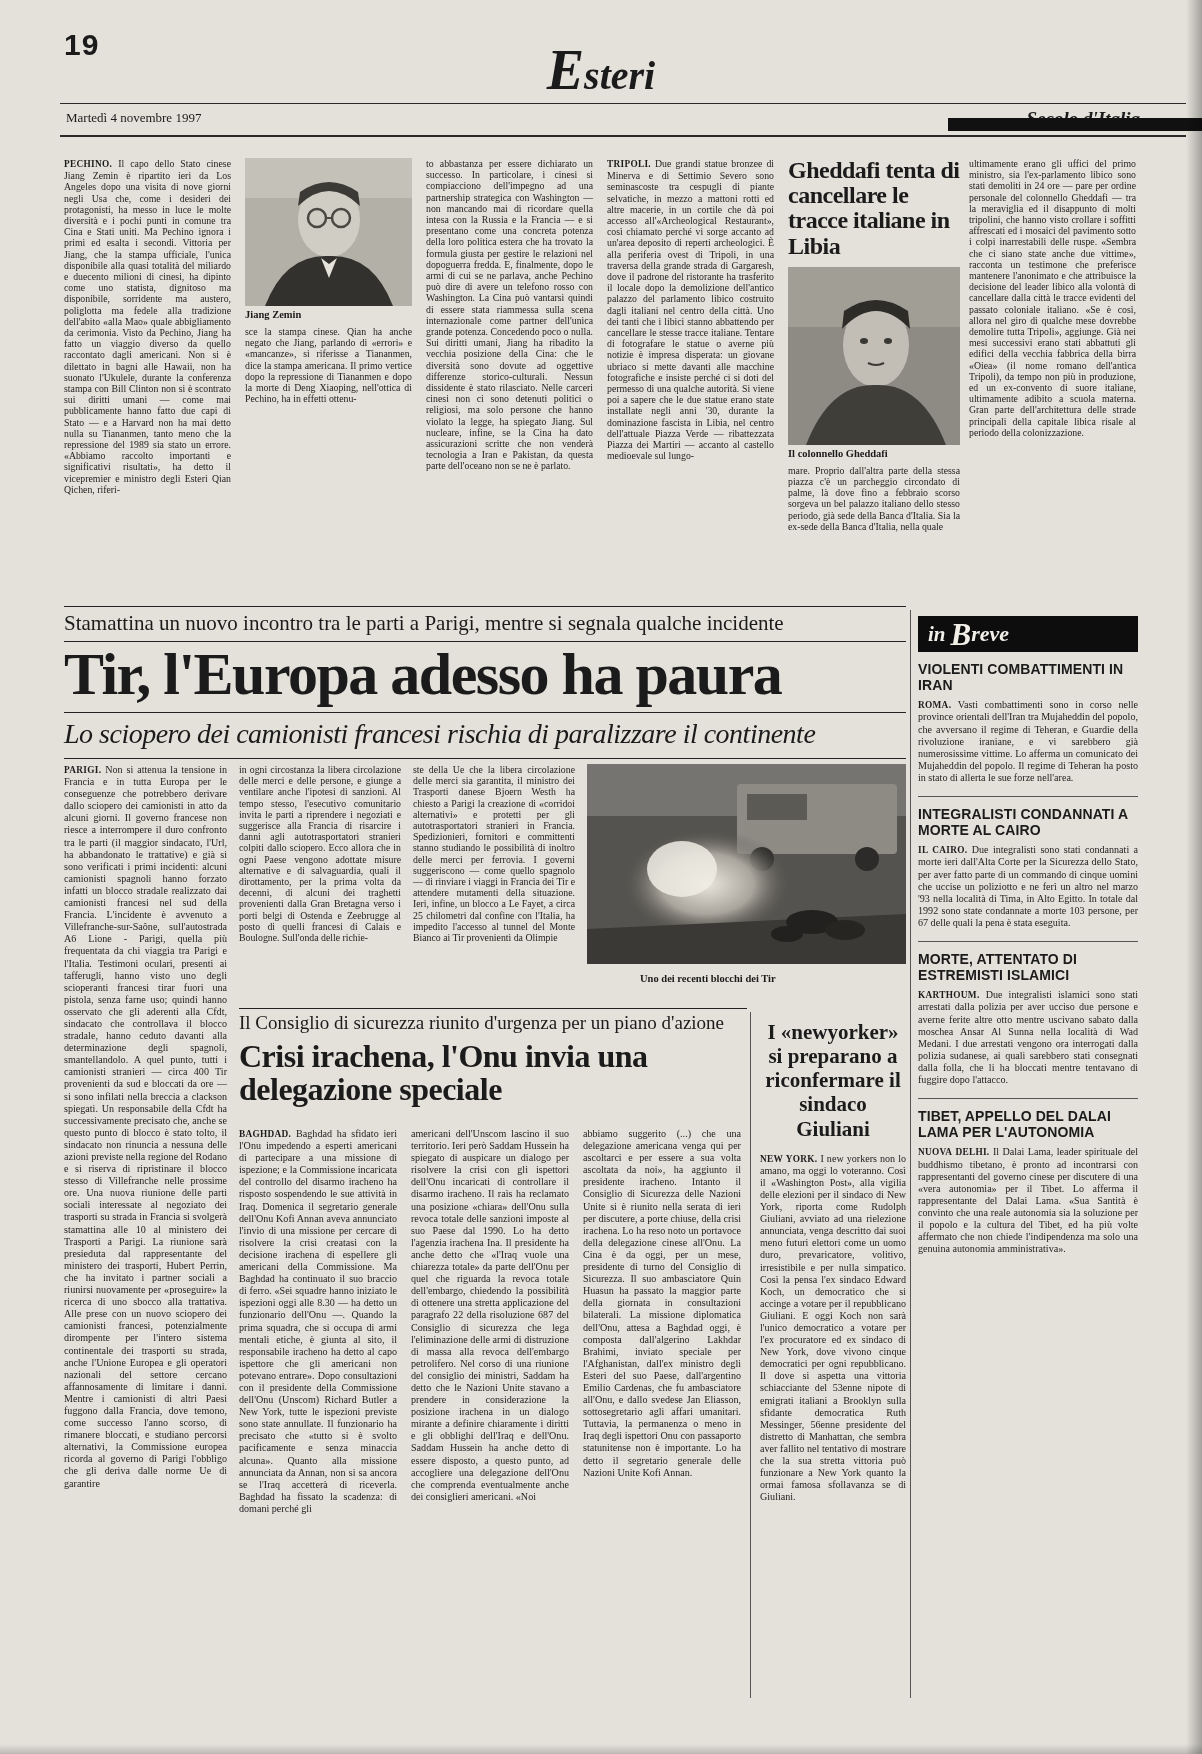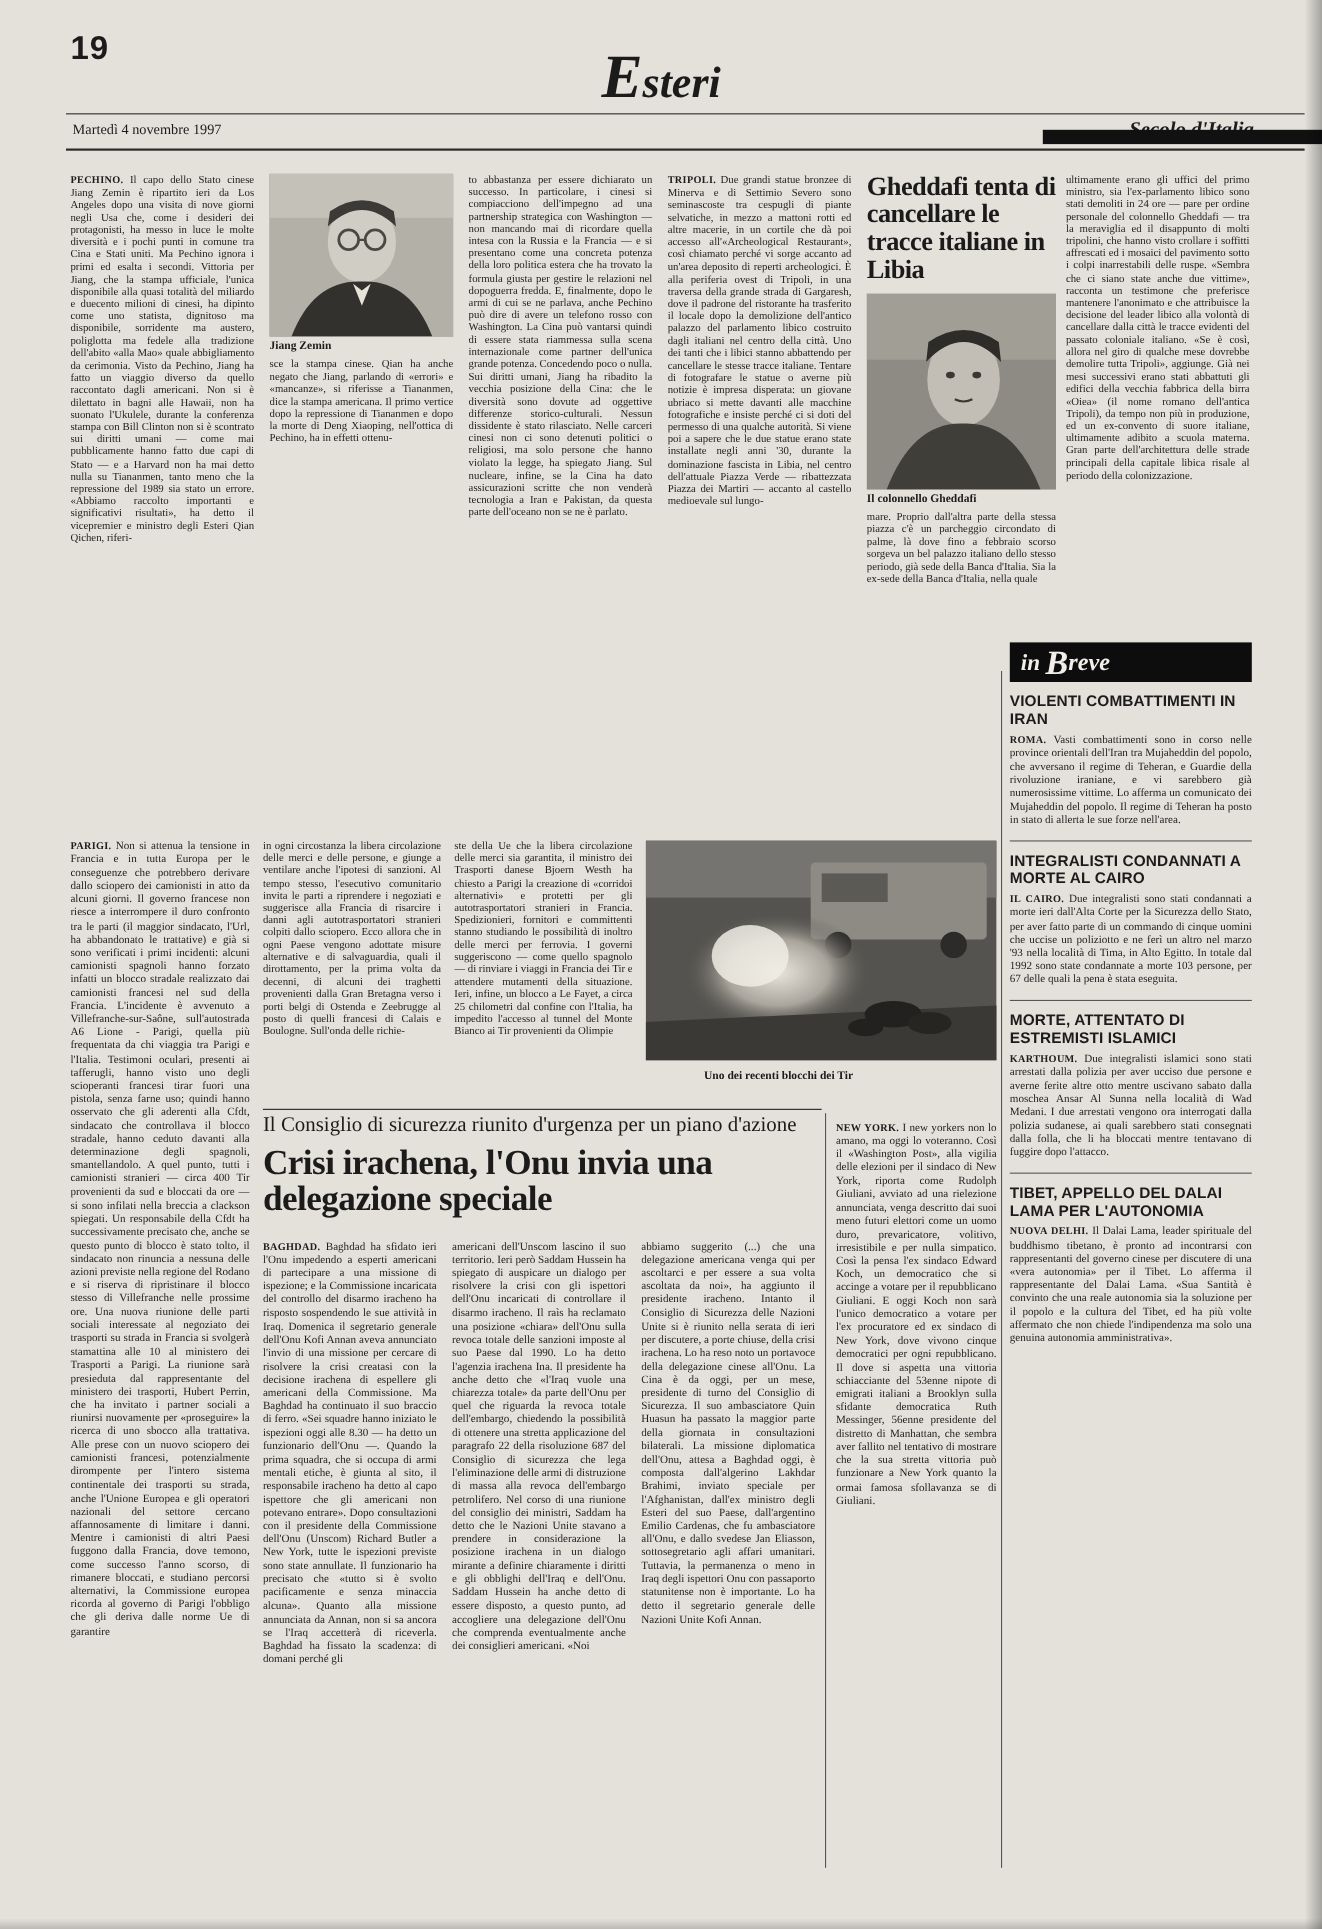--- a/index.html
+++ b/index.html
@@ -121,20 +121,25 @@
       <ellipse cx="100" cy="74" rx="4" ry="3" fill="#3a3833"></ellipse>
       <path d="M80 96 Q88 100 96 96" stroke="#3a3833" stroke-width="2" fill="none"></path>
       <path d="M18 178 Q42 116 88 118 Q134 116 158 178 Z" fill="#403e39"></path>
     </svg>
     <div class="caption">Il colonnello Gheddafi</div>
     <div class="bodytext" style="margin-top:6px; height:110px; overflow:hidden;">mare. Proprio dall'altra parte della stessa piazza c'è un parcheggio circondato di palme, là dove fino a febbraio scorso sorgeva un bel palazzo italiano dello stesso periodo, già sede della Banca d'Italia. Sia la ex-sede della Banca d'Italia, nella quale</div>
   </div>
 
   <div class="abs bodytext" style="left:969px; top:158px; width:167px; height:436px; overflow:hidden;">ultimamente erano gli uffici del primo ministro, sia l'ex-parlamento libico sono stati demoliti in 24 ore — pare per ordine personale del colonnello Gheddafi — tra la meraviglia ed il disappunto di molti tripolini, che hanno visto crollare i soffitti affrescati ed i mosaici del pavimento sotto i colpi inarrestabili delle ruspe. «Sembra che ci siano state anche due vittime», racconta un testimone che preferisce mantenere l'anonimato e che attribuisce la decisione del leader libico alla volontà di cancellare dalla città le tracce evidenti del passato coloniale italiano. «Se è così, allora nel giro di qualche mese dovrebbe demolire tutta Tripoli», aggiunge. Già nei mesi successivi erano stati abbattuti gli edifici della vecchia fabbrica della birra «Oiea» (il nome romano dell'antica Tripoli), da tempo non più in produzione, ed un ex-convento di suore italiane, ultimamente adibito a scuola materna. Gran parte dell'architettura delle strade principali della capitale libica risale al periodo della colonizzazione.</div>
 
+  <div class="abs" style="left:64px; top:606px; width:842px;">
+    <div class="tir-kicker">Stamattina un nuovo incontro tra le parti a Parigi, mentre si segnala qualche incidente</div>
+    <div class="tir-headline">Tir, l'Europa adesso ha paura</div>
+    <div class="tir-deck">Lo sciopero dei camionisti francesi rischia di paralizzare il continente</div>
+  </div>
 
   <div class="abs bodytext2" style="left:64px; top:764px; width:163px; height:934px; overflow:hidden;">
     <span class="lead">PARIGI.</span>
     <span>Non si attenua la tensione in Francia e in tutta Europa per le conseguenze che potrebbero derivare dallo sciopero dei camionisti in atto da alcuni giorni. Il governo francese non riesce a interrompere il duro confronto tra le parti (il maggior sindacato, l'Url, ha abbandonato le trattative) e già si sono verificati i primi incidenti: alcuni camionisti spagnoli hanno forzato infatti un blocco stradale realizzato dai camionisti francesi nel sud della Francia. L'incidente è avvenuto a Villefranche-sur-Saône, sull'autostrada A6 Lione - Parigi, quella più frequentata da chi viaggia tra Parigi e l'Italia. Testimoni oculari, presenti ai tafferugli, hanno visto uno degli scioperanti francesi tirar fuori una pistola, senza farne uso; quindi hanno osservato che gli aderenti alla Cfdt, sindacato che controllava il blocco stradale, hanno ceduto davanti alla determinazione degli spagnoli, smantellandolo. A quel punto, tutti i camionisti stranieri — circa 400 Tir provenienti da sud e bloccati da ore — si sono infilati nella breccia a clackson spiegati. Un responsabile della Cfdt ha successivamente precisato che, anche se questo punto di blocco è stato tolto, il sindacato non rinuncia a nessuna delle azioni previste nella regione del Rodano e si riserva di ripristinare il blocco stesso di Villefranche nelle prossime ore. Una nuova riunione delle parti sociali interessate al negoziato dei trasporti su strada in Francia si svolgerà stamattina alle 10 al ministero dei Trasporti a Parigi. La riunione sarà presieduta dal rappresentante del ministero dei trasporti, Hubert Perrin, che ha invitato i partner sociali a riunirsi nuovamente per «proseguire» la ricerca di uno sbocco alla trattativa. Alle prese con un nuovo sciopero dei camionisti francesi, potenzialmente dirompente per l'intero sistema continentale dei trasporti su strada, anche l'Unione Europea e gli operatori nazionali del settore cercano affannosamente di limitare i danni. Mentre i camionisti di altri Paesi fuggono dalla Francia, dove temono, come successo l'anno scorso, di rimanere bloccati, e studiano percorsi alternativi, la Commissione europea ricorda al governo di Parigi l'obbligo che gli deriva dalle norme Ue di garantire</span>
   </div>
   <div class="abs bodytext" style="left:239px; top:764px; width:162px; height:242px; overflow:hidden;">in ogni circostanza la libera circolazione delle merci e delle persone, e giunge a ventilare anche l'ipotesi di sanzioni. Al tempo stesso, l'esecutivo comunitario invita le parti a riprendere i negoziati e suggerisce alla Francia di risarcire i danni agli autotrasportatori stranieri colpiti dallo sciopero. Ecco allora che in ogni Paese vengono adottate misure alternative e di salvaguardia, quali il dirottamento, per la prima volta da decenni, di alcuni dei traghetti provenienti dalla Gran Bretagna verso i porti belgi di Ostenda e Zeebrugge al posto di quelli francesi di Calais e Boulogne. Sull'onda delle richie-</div>
   <div class="abs bodytext" style="left:413px; top:764px; width:162px; height:242px; overflow:hidden;">ste della Ue che la libera circolazione delle merci sia garantita, il ministro dei Trasporti danese Bjoern Westh ha chiesto a Parigi la creazione di «corridoi alternativi» e protetti per gli autotrasportatori stranieri in Francia. Spedizionieri, fornitori e committenti stanno studiando le possibilità di inoltro delle merci per ferrovia. I governi suggeriscono — come quello spagnolo — di rinviare i viaggi in Francia dei Tir e attendere mutamenti della situazione. Ieri, infine, un blocco a Le Fayet, a circa 25 chilometri dal confine con l'Italia, ha impedito l'accesso al tunnel del Monte Bianco ai Tir provenienti da Olimpie</div>
 
   <svg class="abs" style="left:587px; top:764px;" width="319" height="200" viewBox="0 0 319 200">
     <rect width="319" height="200" fill="#55534f"></rect>
@@ -163,28 +168,29 @@
   </div>
   <div class="abs bodytext2" style="left:239px; top:1128px; width:158px; height:570px; overflow:hidden;">
     <span class="lead">BAGHDAD.</span>
     <span>Baghdad ha sfidato ieri l'Onu impedendo a esperti americani di partecipare a una missione di ispezione; e la Commissione incaricata del controllo del disarmo iracheno ha risposto sospendendo le sue attività in Iraq. Domenica il segretario generale dell'Onu Kofi Annan aveva annunciato l'invio di una missione per cercare di risolvere la crisi creatasi con la decisione irachena di espellere gli americani della Commissione. Ma Baghdad ha continuato il suo braccio di ferro. «Sei squadre hanno iniziato le ispezioni oggi alle 8.30 — ha detto un funzionario dell'Onu —. Quando la prima squadra, che si occupa di armi mentali etiche, è giunta al sito, il responsabile iracheno ha detto al capo ispettore che gli americani non potevano entrare». Dopo consultazioni con il presidente della Commissione dell'Onu (Unscom) Richard Butler a New York, tutte le ispezioni previste sono state annullate. Il funzionario ha precisato che «tutto si è svolto pacificamente e senza minaccia alcuna». Quanto alla missione annunciata da Annan, non si sa ancora se l'Iraq accetterà di riceverla. Baghdad ha fissato la scadenza: di domani perché gli</span>
   </div>
   <div class="abs bodytext2" style="left:411px; top:1128px; width:158px; height:570px; overflow:hidden;">americani dell'Unscom lascino il suo territorio. Ieri però Saddam Hussein ha spiegato di auspicare un dialogo per risolvere la crisi con gli ispettori dell'Onu incaricati di controllare il disarmo iracheno. Il raìs ha reclamato una posizione «chiara» dell'Onu sulla revoca totale delle sanzioni imposte al suo Paese dal 1990. Lo ha detto l'agenzia irachena Ina. Il presidente ha anche detto che «l'Iraq vuole una chiarezza totale» da parte dell'Onu per quel che riguarda la revoca totale dell'embargo, chiedendo la possibilità di ottenere una stretta applicazione del paragrafo 22 della risoluzione 687 del Consiglio di sicurezza che lega l'eliminazione delle armi di distruzione di massa alla revoca dell'embargo petrolifero. Nel corso di una riunione del consiglio dei ministri, Saddam ha detto che le Nazioni Unite stavano a prendere in considerazione la posizione irachena in un dialogo mirante a definire chiaramente i diritti e gli obblighi dell'Iraq e dell'Onu. Saddam Hussein ha anche detto di essere disposto, a questo punto, ad accogliere una delegazione dell'Onu che comprenda eventualmente anche dei consiglieri americani. «Noi</div>
   <div class="abs bodytext2" style="left:583px; top:1128px; width:158px; height:570px; overflow:hidden;">abbiamo suggerito (...) che una delegazione americana venga qui per ascoltarci e per essere a sua volta ascoltata da noi», ha aggiunto il presidente iracheno. Intanto il Consiglio di Sicurezza delle Nazioni Unite si è riunito nella serata di ieri per discutere, a porte chiuse, della crisi irachena. Lo ha reso noto un portavoce della delegazione cinese all'Onu. La Cina è da oggi, per un mese, presidente di turno del Consiglio di Sicurezza. Il suo ambasciatore Quin Huasun ha passato la maggior parte della giornata in consultazioni bilaterali. La missione diplomatica dell'Onu, attesa a Baghdad oggi, è composta dall'algerino Lakhdar Brahimi, inviato speciale per l'Afghanistan, dall'ex ministro degli Esteri del suo Paese, dall'argentino Emilio Cardenas, che fu ambasciatore all'Onu, e dallo svedese Jan Eliasson, sottosegretario agli affari umanitari. Tuttavia, la permanenza o meno in Iraq degli ispettori Onu con passaporto statunitense non è importante. Lo ha detto il segretario generale delle Nazioni Unite Kofi Annan.</div>
 
   <div class="vrule" style="left:750px; top:1012px; height:686px;"></div>
   <div class="abs" style="left:760px; top:1020px; width:146px;">
+    <div class="ny-headline">I «newyorker» si preparano a riconfermare il sindaco Giuliani</div>
     <div class="bodytext2" style="height:520px; overflow:hidden;">
       <span class="lead">NEW YORK.</span>
       <span>I new yorkers non lo amano, ma oggi lo voteranno. Così il «Washington Post», alla vigilia delle elezioni per il sindaco di New York, riporta come Rudolph Giuliani, avviato ad una rielezione annunciata, venga descritto dai suoi meno futuri elettori come un uomo duro, prevaricatore, volitivo, irresistibile e per nulla simpatico. Così la pensa l'ex sindaco Edward Koch, un democratico che si accinge a votare per il repubblicano Giuliani. E oggi Koch non sarà l'unico democratico a votare per l'ex procuratore ed ex sindaco di New York, dove vivono cinque democratici per ogni repubblicano. Il dove si aspetta una vittoria schiacciante del 53enne nipote di emigrati italiani a Brooklyn sulla sfidante democratica Ruth Messinger, 56enne presidente del distretto di Manhattan, che sembra aver fallito nel tentativo di mostrare che la sua stretta vittoria può funzionare a New York quanto la ormai famosa sfollavanza se di Giuliani.</span>
     </div>
   </div>
 
   <div class="vrule" style="left:910px; top:610px; height:1088px;"></div>
-  <div class="abs" style="left:918px; top:584px; width:220px;">
+  <div class="abs" style="left:918px; top:616px; width:220px;">
     <div class="inbreve-header">
       <span class="in">in</span>
         <span class="bigb">B</span>
         <span class="reve">reve</span>
     </div>
 
     <div class="brief">
       <div class="brief-title">VIOLENTI COMBATTIMENTI IN IRAN</div>
       <div class="bodytext2">
         <span class="lead">ROMA.</span>

